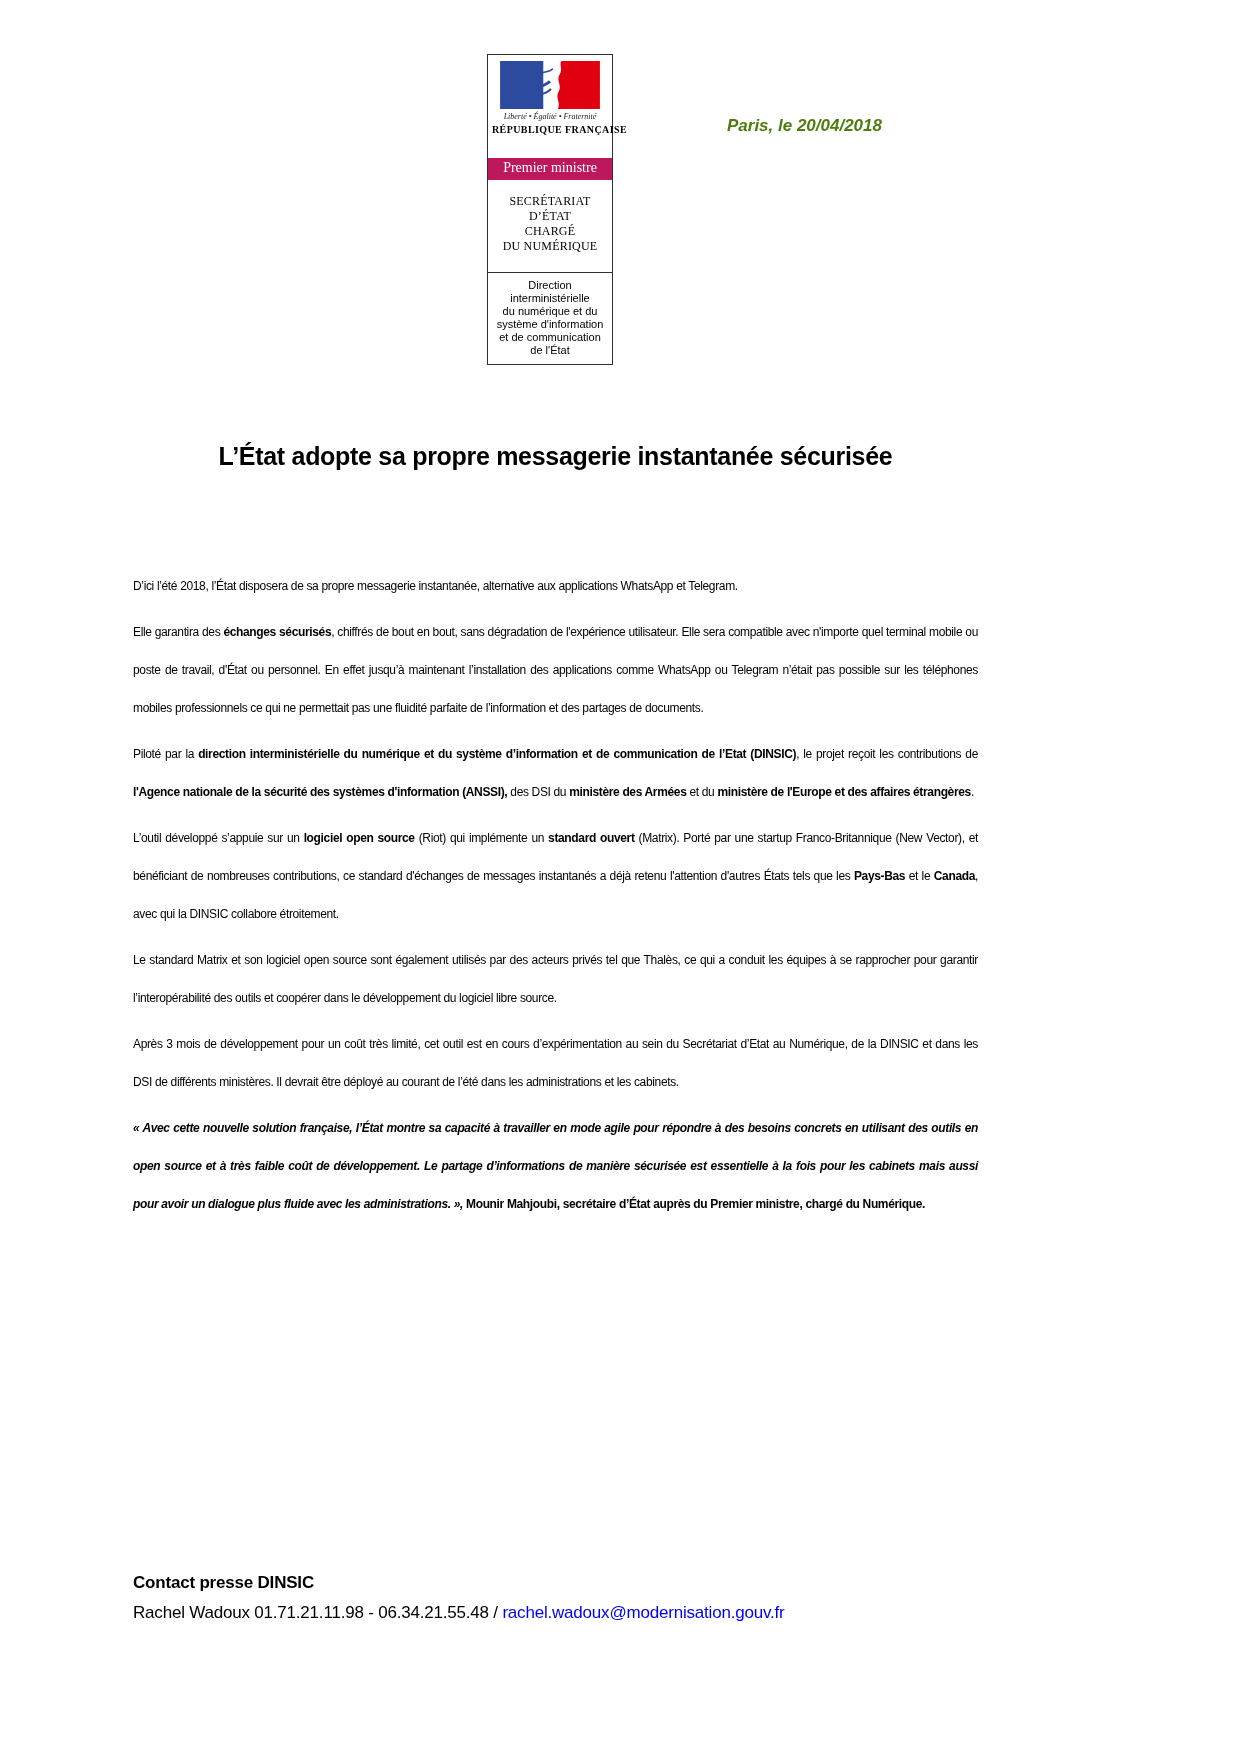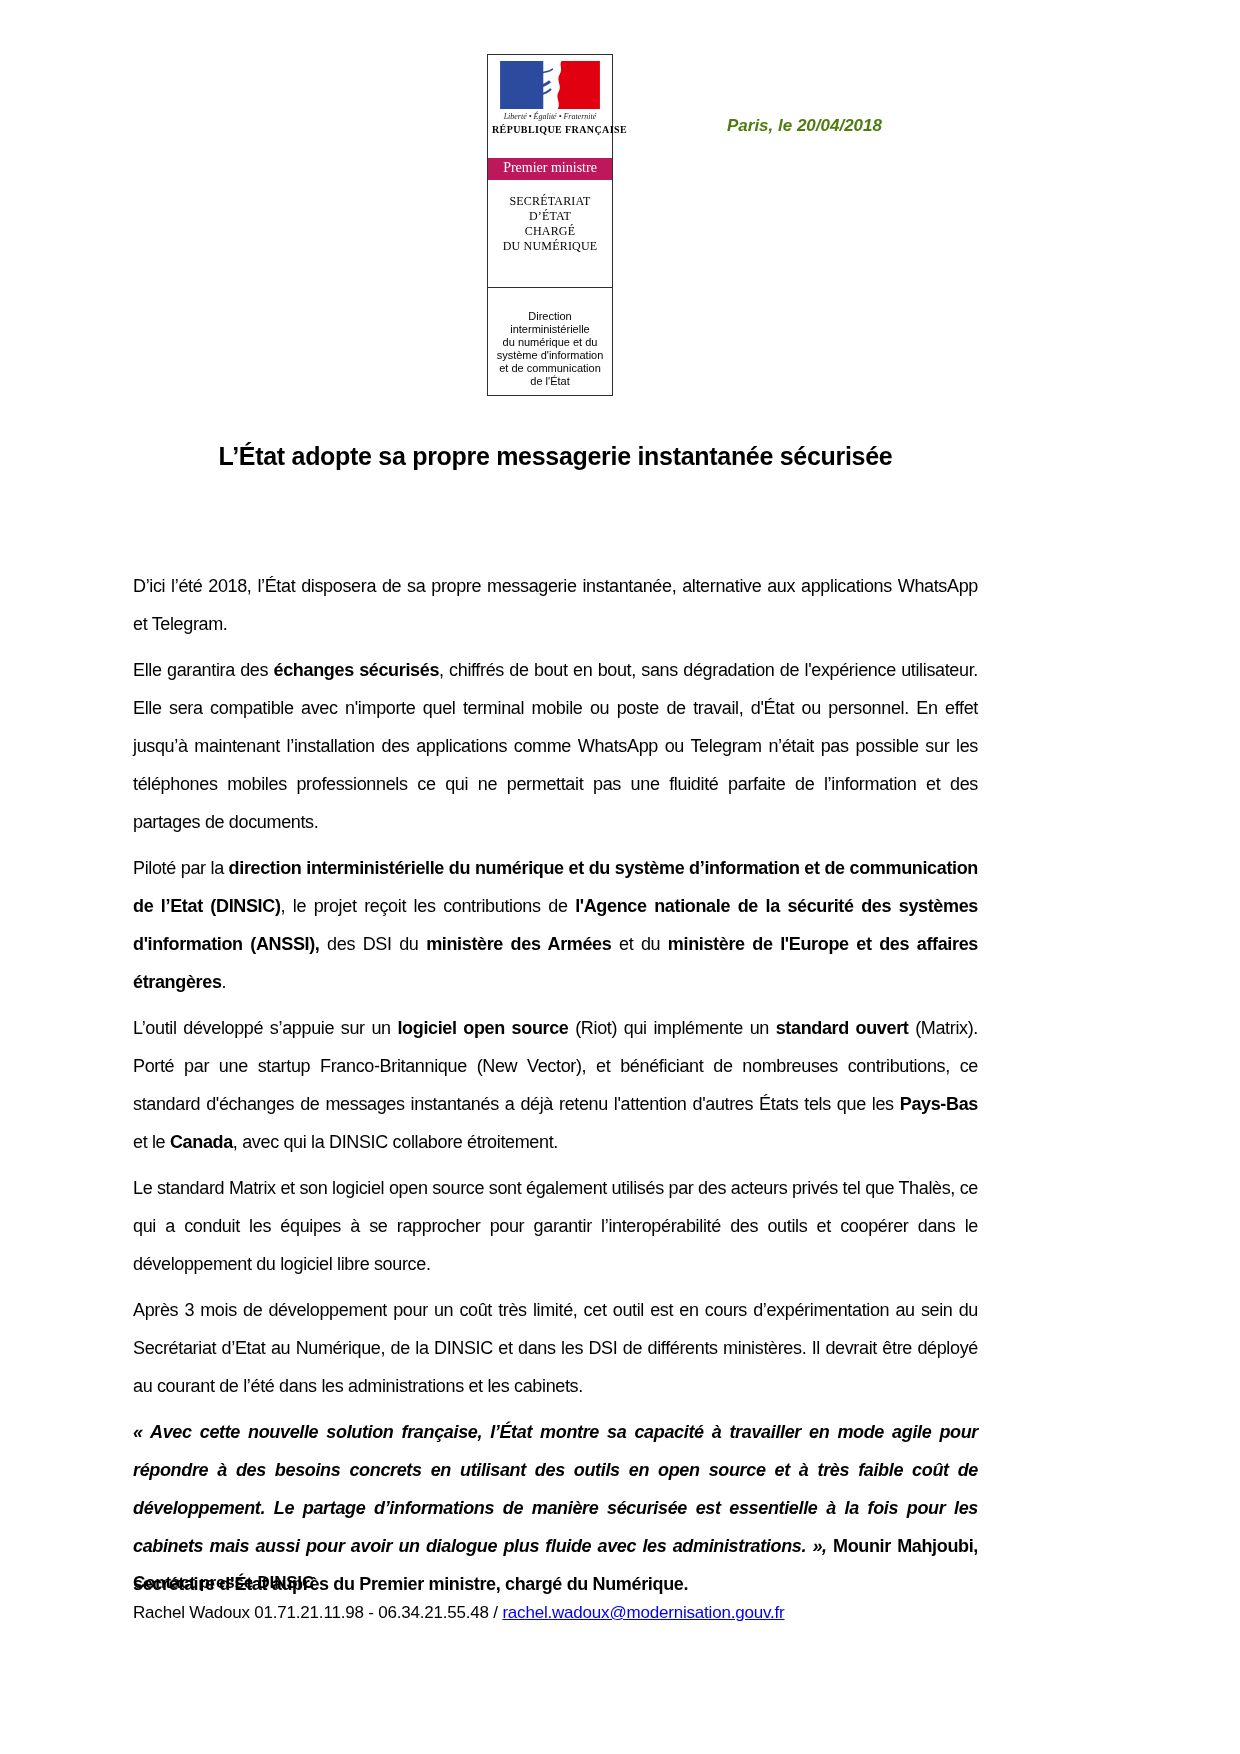--- a/index.html
+++ b/index.html
@@ -13,40 +13,40 @@
   .flag-svg{display:block;margin:0 auto;width:100px;height:48px;}
   .motto{font-family:"Liberation Serif",serif;font-style:italic;font-size:8px;color:#1a1a1a;
          margin-top:3px;white-space:nowrap;}
   .republic{font-family:"Liberation Serif",serif;font-weight:bold;font-size:10px;
             letter-spacing:.4px;margin-top:3px;white-space:nowrap;}
   .banner{background:#be185d;color:#fff;font-family:"Liberation Serif",serif;
           font-size:14px;padding:2px 0 4px;margin-top:18px;}
   .secretariat{font-family:"Liberation Serif",serif;font-size:12px;line-height:15px;
                padding:14px 2px 18px;white-space:pre-line;letter-spacing:.2px;}
   .direction{border-top:1.5px solid #2f2f2f;font-size:11px;line-height:13px;
-             padding:22px 2px 7px;white-space:pre-line;margin-top:15px;}
+             padding:6px 2px 7px;white-space:pre-line;}
 
   
   .date-line{position:absolute;top:116px;right:262px;font-size:17px;font-style:italic;
              font-weight:bold;color:#4d7c0f;}
 
   
   .content{position:absolute;left:133px;top:410px;width:845px;margin-top:32px;}
   .doc-title{text-align:center;font-weight:bold;font-size:25px;letter-spacing:-.3px;
              margin:0 0 96px 0;}
-  .para{font-size:18px;line-height:38px;letter-spacing:-.35px;text-align:justify;
+  .para{font-size:12px;line-height:38px;letter-spacing:-.35px;text-align:justify;
         margin:0 0 8px 0;}
   .para .b{font-weight:bold;}
   .para .i{font-style:italic;}
 
   
   .footer{position:absolute;left:133px;top:1568px;width:845px;
           font-size:17px;line-height:30px;letter-spacing:-.2px;}
   .contact-title{font-weight:bold;}
-  .email-link{color:#0000ee;text-decoration:underline;cursor:pointer;}
+  .email-link{color:#0000ee;cursor:pointer;}
 </style>
 </head>
 <body>
 
 <div class="page">
 
   <div class="logo-box">
     <div class="logo-top">
       <svg class="flag-svg" viewBox="0 0 104 50">
         <rect x="0" y="0" width="45" height="50" fill="#2c4a9e"></rect>

